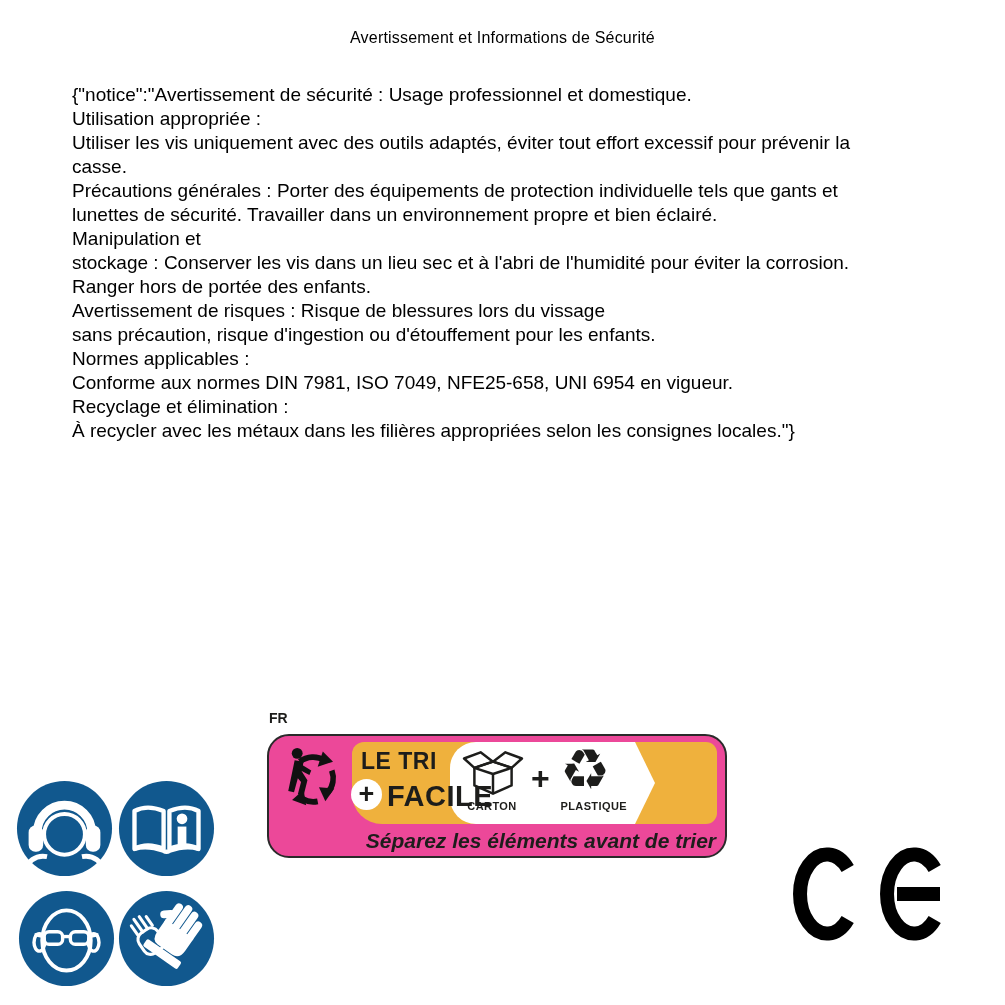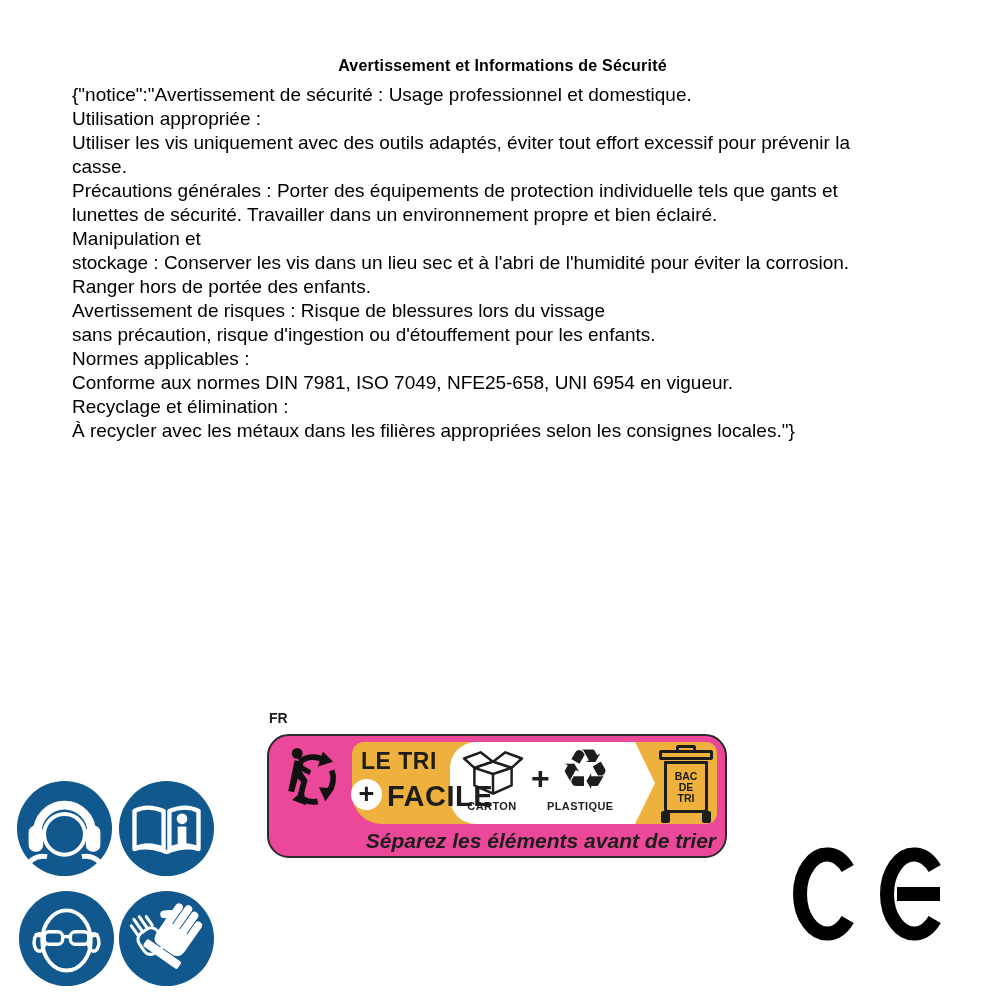--- a/index.html
+++ b/index.html
@@ -5,21 +5,21 @@
   html,body{margin:0;padding:0;background:#fff;}
   #canvas{
     position:relative;width:1005px;height:1005px;background:#fff;overflow:hidden;
     font-family:"Liberation Sans",sans-serif;color:#000;
   }
   .abs{position:absolute;}
 
   
   #doc-title{
     left:0;top:29px;width:100%;text-align:center;
-    font-size:16px;font-weight:bold;letter-spacing:0.2px;margin-top:28px;
+    font-size:16px;font-weight:normal;letter-spacing:0.2px;
   }
 
   
   #notice-block{
     left:72px;top:83px;width:880px;
     font-size:19px;line-height:24px;white-space:pre-line;
   }
 
   
   #tri-wrap{left:267px;top:710px;width:470px;height:147px;}
@@ -43,21 +43,21 @@
     display:flex;align-items:center;justify-content:center;font-size:27px;font-weight:800;color:#1d1d1b;line-height:1;
   }
   #letri-line2{position:absolute;left:118px;top:44px;font-size:29px;font-weight:800;color:#1d1d1b;letter-spacing:0.5px;}
   #carton-icon{position:absolute;left:193px;top:10px;}
   #mat-plus{position:absolute;left:262px;top:26px;font-size:32px;font-weight:800;color:#1d1d1b;line-height:1;}
   #plastique-icon{
     position:absolute;left:285px;top:4px;width:62px;height:62px;
     font-family:"DejaVu Sans",sans-serif;font-size:56px;line-height:60px;color:#1d1d1b;text-align:center;
   }
   #carton-label{position:absolute;left:190px;top:64px;width:66px;text-align:center;font-size:11px;font-weight:bold;color:#1d1d1b;letter-spacing:0.4px;}
-  #plastique-label{position:absolute;left:278px;top:64px;width:80px;text-align:left;font-size:11px;font-weight:bold;color:#1d1d1b;letter-spacing:0.4px;}
+  #plastique-label{position:absolute;left:278px;top:64px;width:80px;text-align:right;font-size:11px;font-weight:bold;color:#1d1d1b;letter-spacing:0.4px;}
 
   
   #bin{position:absolute;left:390px;top:9px;width:54px;height:78px;}
   #bin-handle{position:absolute;left:17px;top:0;width:20px;height:7px;border:3px solid #1d1d1b;border-bottom:none;border-radius:3px 3px 0 0;box-sizing:border-box;}
   #bin-lid{position:absolute;left:0;top:5px;width:54px;height:10px;border:3px solid #1d1d1b;border-radius:2px;box-sizing:border-box;}
   #bin-body{
     position:absolute;left:5px;top:16px;width:44px;height:52px;border:3px solid #1d1d1b;
     border-radius:1px 1px 4px 4px;box-sizing:border-box;
     display:flex;flex-direction:column;align-items:center;justify-content:center;
     font-size:10.5px;font-weight:800;color:#1d1d1b;line-height:11px;text-align:center;white-space:pre-line;
@@ -149,29 +149,20 @@
           <path d="M30 27 V46"></path>
           <path d="M12 21 L2 12 L18 6 L30 15 Z"></path>
           <path d="M48 21 L58 12 L42 6 L30 15 Z"></path>
         </g>
       </svg>
       <div id="mat-plus">+</div>
       <div id="plastique-icon">♻</div>
       <div id="carton-label">CARTON</div>
       <div id="plastique-label">PLASTIQUE</div>
 
-      <div id="bin">
-        <div id="bin-handle"></div>
-        <div id="bin-lid"></div>
-        <div id="bin-body">BAC
-DE
-TRI</div>
-        <div id="bin-wheel-l" class="bin-wheel"></div>
-        <div id="bin-wheel-r" class="bin-wheel"></div>
-      </div>
 
       <div id="tri-tagline">Séparez les éléments avant de trier</div>
     </div>
   </div>
 
   <svg id="icon-ear" class="safety-icon" viewBox="0 0 100 100">
     <circle cx="50" cy="50" r="49" fill="#11588E"></circle>
     <path d="M22 54 a28 28 0 0 1 56 0" fill="none" stroke="#fff" stroke-width="9"></path>
     <circle cx="50" cy="56" r="21" fill="none" stroke="#fff" stroke-width="4"></circle>
     <rect x="13" y="47" width="15" height="27" rx="7" fill="#fff"></rect>

